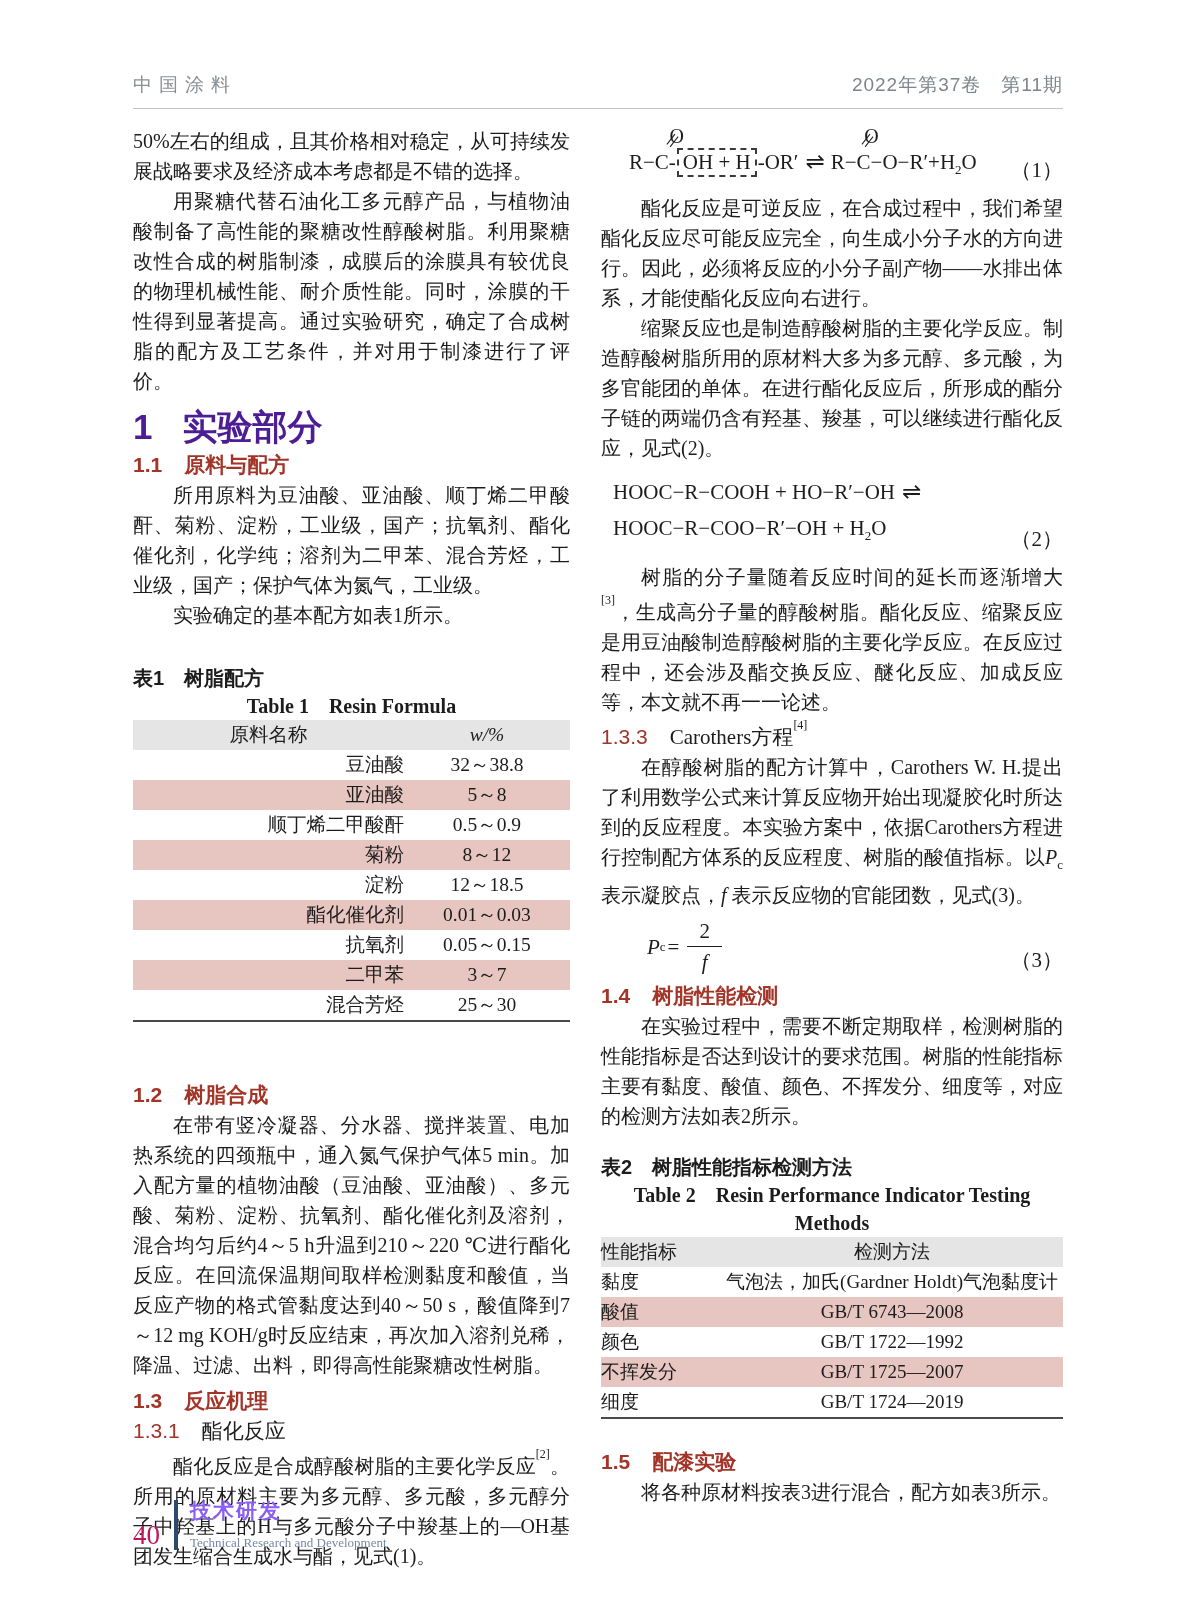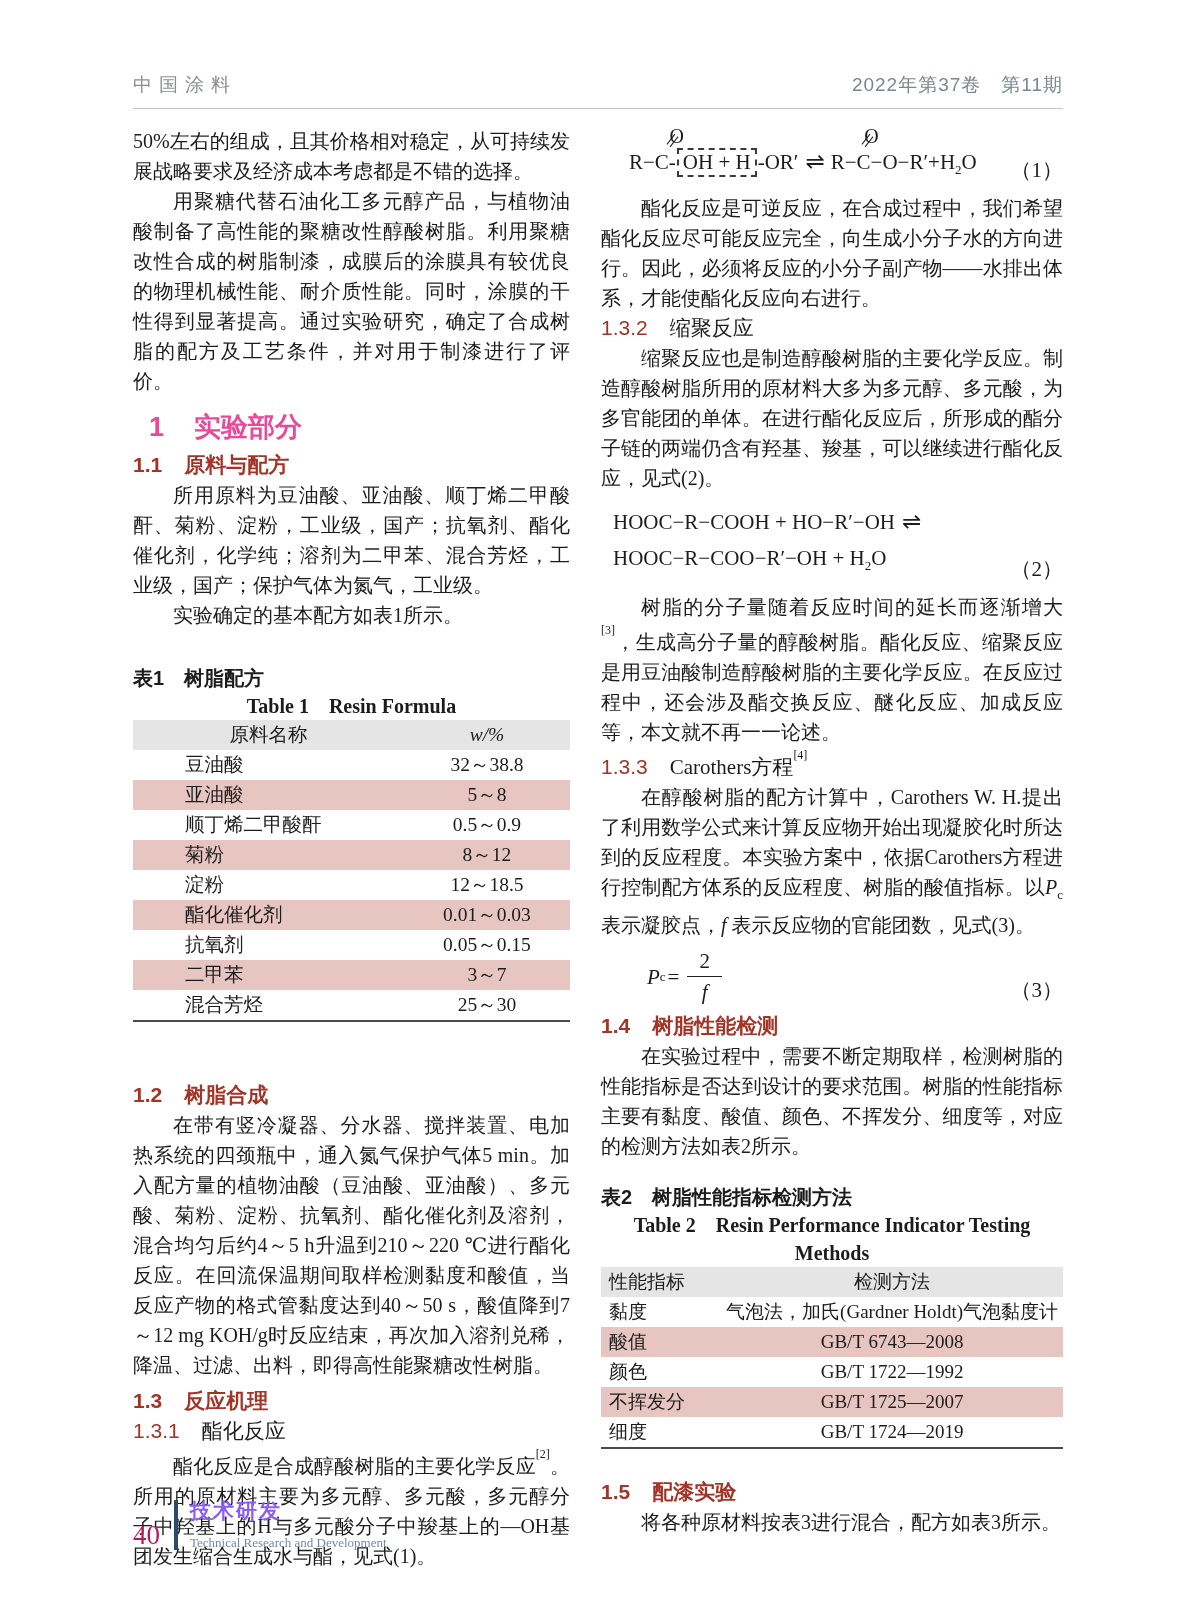--- a/index.html
+++ b/index.html
@@ -22,45 +22,45 @@
   
   .col { position:absolute; font-size:20px; line-height:30px; text-align:justify; }
   .col-left  { left:133px; top:126px; width:437px; }
   .col-right { left:601px; top:118px; width:462px; }
   p.body { text-align:justify; }
   p.indent { text-indent:2em; }
   sup.ref { font-size:12px; position:relative; top:-7px; }
   sub.sm { font-size:13px; }
   .it { font-style:italic; }
   
-  .h1 { font-family:"Liberation Sans","DejaVu Sans",sans-serif; color:#ec4899;
-        font-weight:bold; font-size:27px; line-height:34px; margin:14px 16px 6px; }
+  .h1 { font-family:"Liberation Sans","DejaVu Sans",sans-serif; color:#4c1d95;
+        font-weight:bold; font-size:35px; line-height:34px; margin:14px 0 6px; }
   .h1 .h-num { margin-right:30px; }
   .h2 { font-family:"Liberation Sans","DejaVu Sans",sans-serif; color:#a23428;
         font-weight:bold; font-size:21px; line-height:30px; margin-top:6px; }
   .h2 .h-num { margin-right:22px; }
   .h3 { font-size:21px; line-height:30px; }
   .h3 .h-num { font-family:"Liberation Sans","DejaVu Sans",sans-serif; color:#a23428; margin-right:22px; }
   .h3 .h-title { color:#1c1c1c; }
   .mt58 { margin-top:58px; }
   .mt28 { margin-top:28px; }
   .mt6  { margin-top:6px; }
   
   .tbl-caption-cn { text-align:left; font-weight:bold; font-size:20px; line-height:28px;
         font-family:"Liberation Sans","DejaVu Sans",sans-serif; margin-top:34px; }
   .tbl-caption-en { text-align:center; font-weight:bold; font-size:20px; line-height:28px; }
   .cap-right { margin-top:22px; }
   table.data-table { width:100%; border-collapse:collapse; table-layout:fixed;
         border-bottom:2px solid #4a4a4a; font-size:19.5px; }
   table.data-table th { background:#e5e5e5; font-weight:normal; height:28px; text-align:center; }
   table.data-table td { height:27px; text-align:center; }
   table.data-table tbody tr:nth-child(even) td { background:#e7c5c0; }
-  table.tbl1 td:first-child { text-align:left; padding-left:52px; }
+  table.tbl1 td:first-child { text-align:right; padding-left:52px; }
   table.tbl2 th:first-child,
-  table.tbl2 td:first-child { text-align:left; padding-left:8px; }
+  table.tbl2 td:first-child { text-align:left; }
   table.tbl2 td { height:30px; }
   table.tbl2 { font-size:19px; }
   
   .equation { display:flex; justify-content:space-between; align-items:flex-end;
         font-size:21px; line-height:30px; }
   .eq-num { white-space:nowrap; }
   .eq1 { padding-top:28px; margin-bottom:8px; }
   .eq1 .eq-body { padding-left:28px; white-space:nowrap; }
   .cb { position:relative; display:inline-block; }
   .cb-o { position:absolute; top:-26px; right:-8px; font-size:20px; }
@@ -189,23 +189,20 @@
 
     <div class="equation eq1">
       <span class="eq-body">
         <span class="cb"><span class="cb-o">O</span><span class="cb-bond"></span><span>R−C-</span></span><span class="dashed-box">OH + H</span><span>-OR′</span><span class="eq-arrow">⇌</span><span class="cb"><span class="cb-o">O</span><span class="cb-bond"></span><span>R−C</span></span><span>−O−R′+H</span><sub class="sm">2</sub><span>O</span>
       </span>
       <span class="eq-num">（1）</span>
     </div>
 
     <p class="body indent">酯化反应是可逆反应，在合成过程中，我们希望酯化反应尽可能反应完全，向生成小分子水的方向进行。因此，必须将反应的小分子副产物——水排出体系，才能使酯化反应向右进行。</p>
 
-    <div class="h3">
-      <span class="h-num">1.3.2</span><span class="h-title">缩聚反应</span>
-    </div>
 
     <p class="body indent">缩聚反应也是制造醇酸树脂的主要化学反应。制造醇酸树脂所用的原材料大多为多元醇、多元酸，为多官能团的单体。在进行酯化反应后，所形成的酯分子链的两端仍含有羟基、羧基，可以继续进行酯化反应，见式(2)。</p>
 
     <div class="equation eq2">
       <div class="eq2-lines">
         <div><span>HOOC−R−COOH + HO−R′−OH</span><span class="eq-arrow">⇌</span></div>
         <div><span>HOOC−R−COO−R′−OH + H</span><sub class="sm">2</sub><span>O</span></div>
       </div>
       <span class="eq-num">（2）</span>
     </div>

